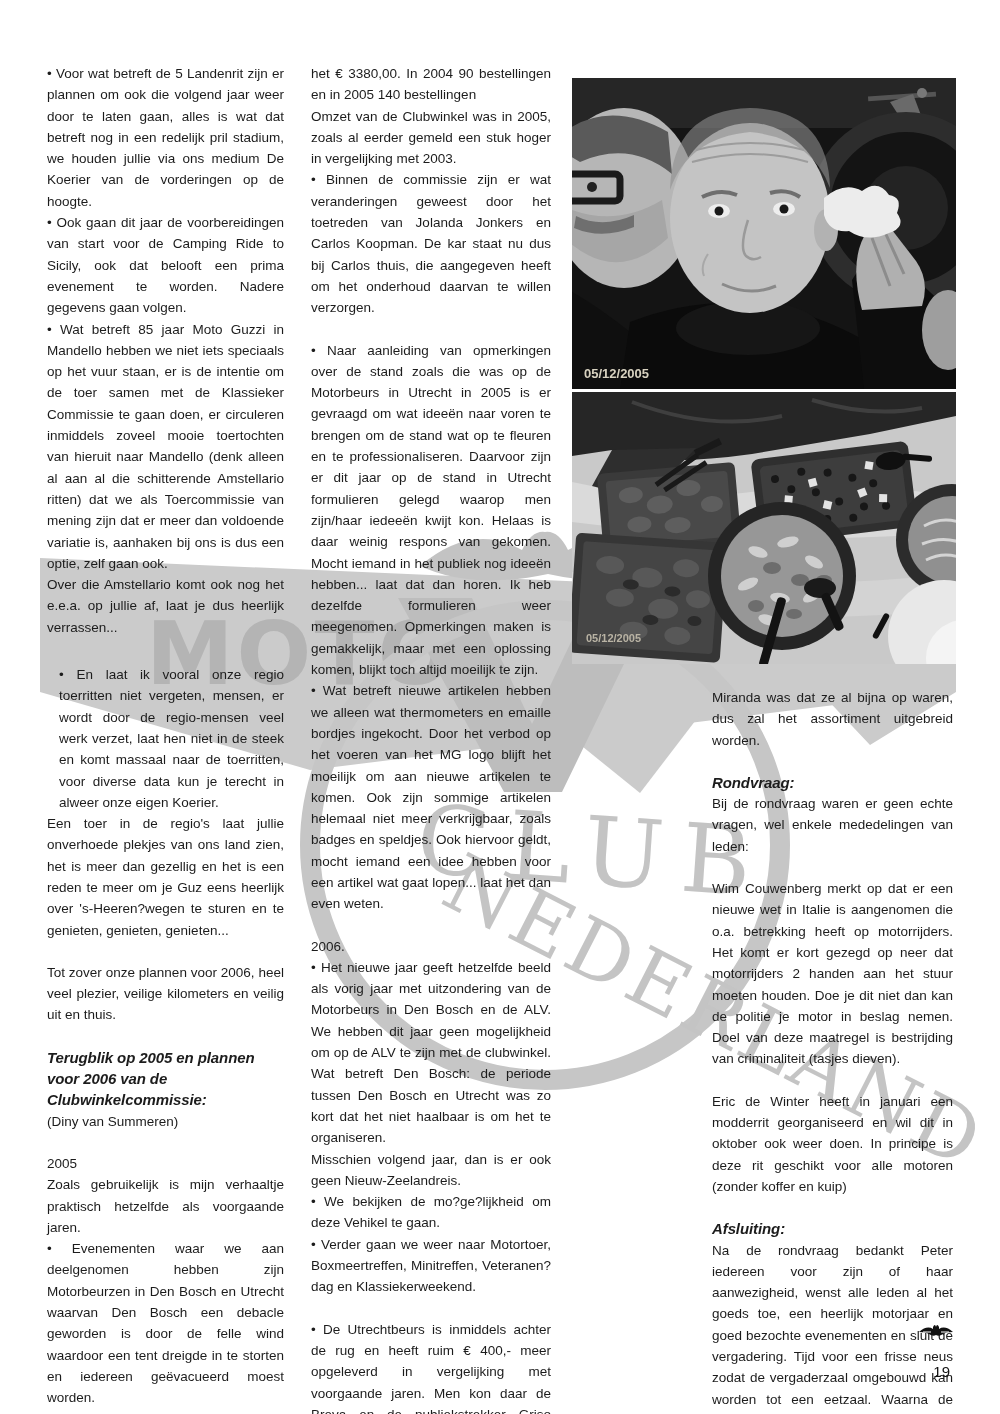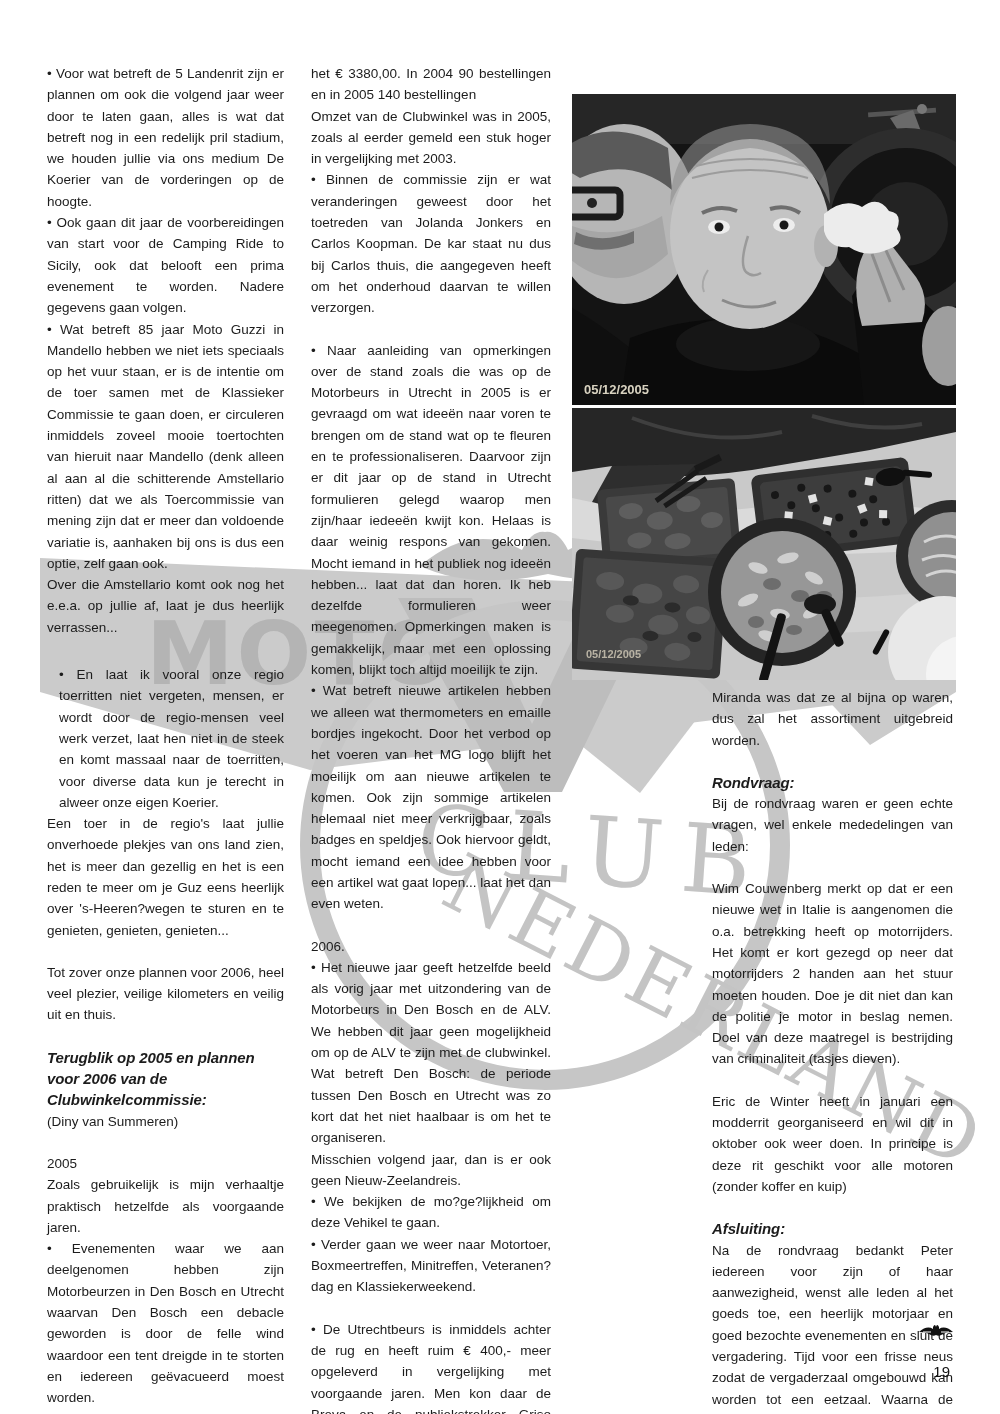--- a/index.html
+++ b/index.html
@@ -12,21 +12,21 @@
        color:#1c1c1c;text-align:justify;}
   .col1{left:47px;top:63px;}
   .col2{left:311px;top:63px;width:240px;}
   .col3{left:712px;top:687px;width:241px;}
   .para{margin:0;}
   .gap{margin-top:21px;}
   .gap-lg{margin-top:26px;margin-left:12px;}
   .h{font-weight:bold;font-size:15px;letter-spacing:-0.1px;text-align:left;font-style:italic;}
   .byline{text-align:left;}
   
-  .photos{position:absolute;left:572px;top:94px;width:388px;z-index:2;}
+  .photos{position:absolute;left:572px;top:78px;width:388px;z-index:2;}
   .photo{display:block;margin:0 0 3px 0;background:#111;}
   
   .footer-logo{position:absolute;left:918px;top:1322px;z-index:3;}
   .page-number{position:absolute;left:880px;top:1363px;width:70px;z-index:3;
                text-align:right;font-weight:normal;font-size:15px;color:#111;}
 </style>
 </head>
 <body>
 
 <div class="page">

